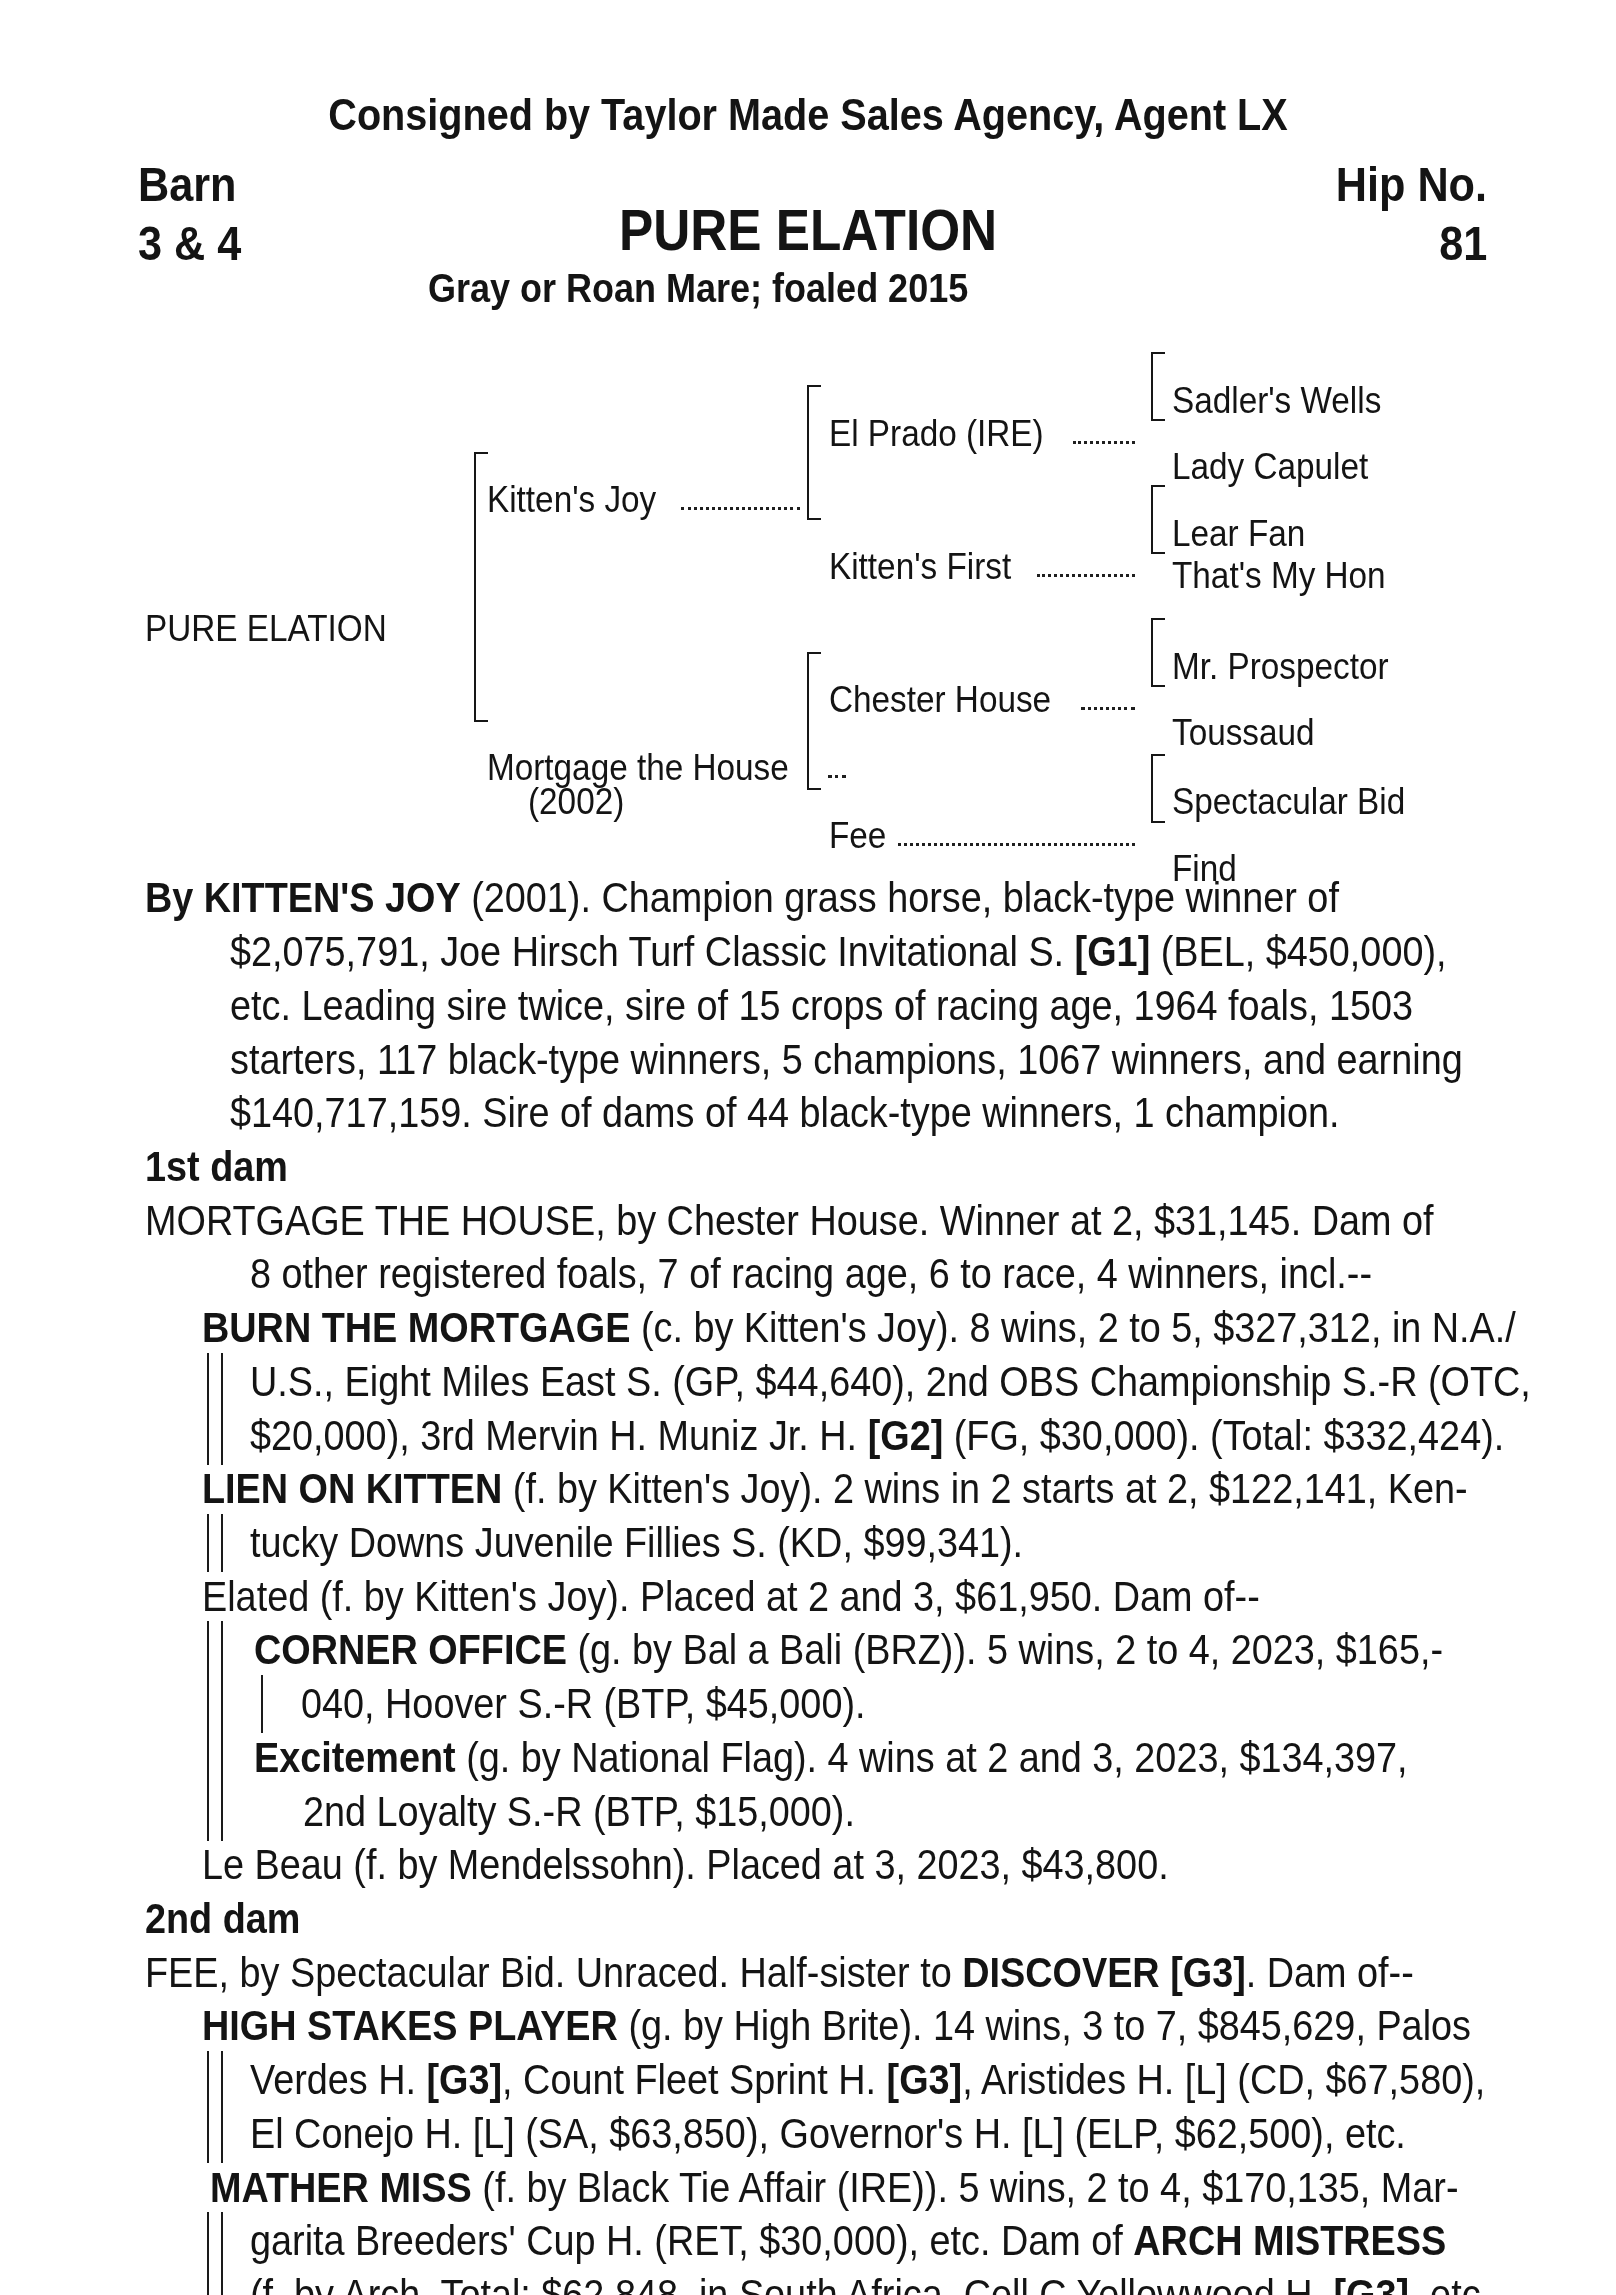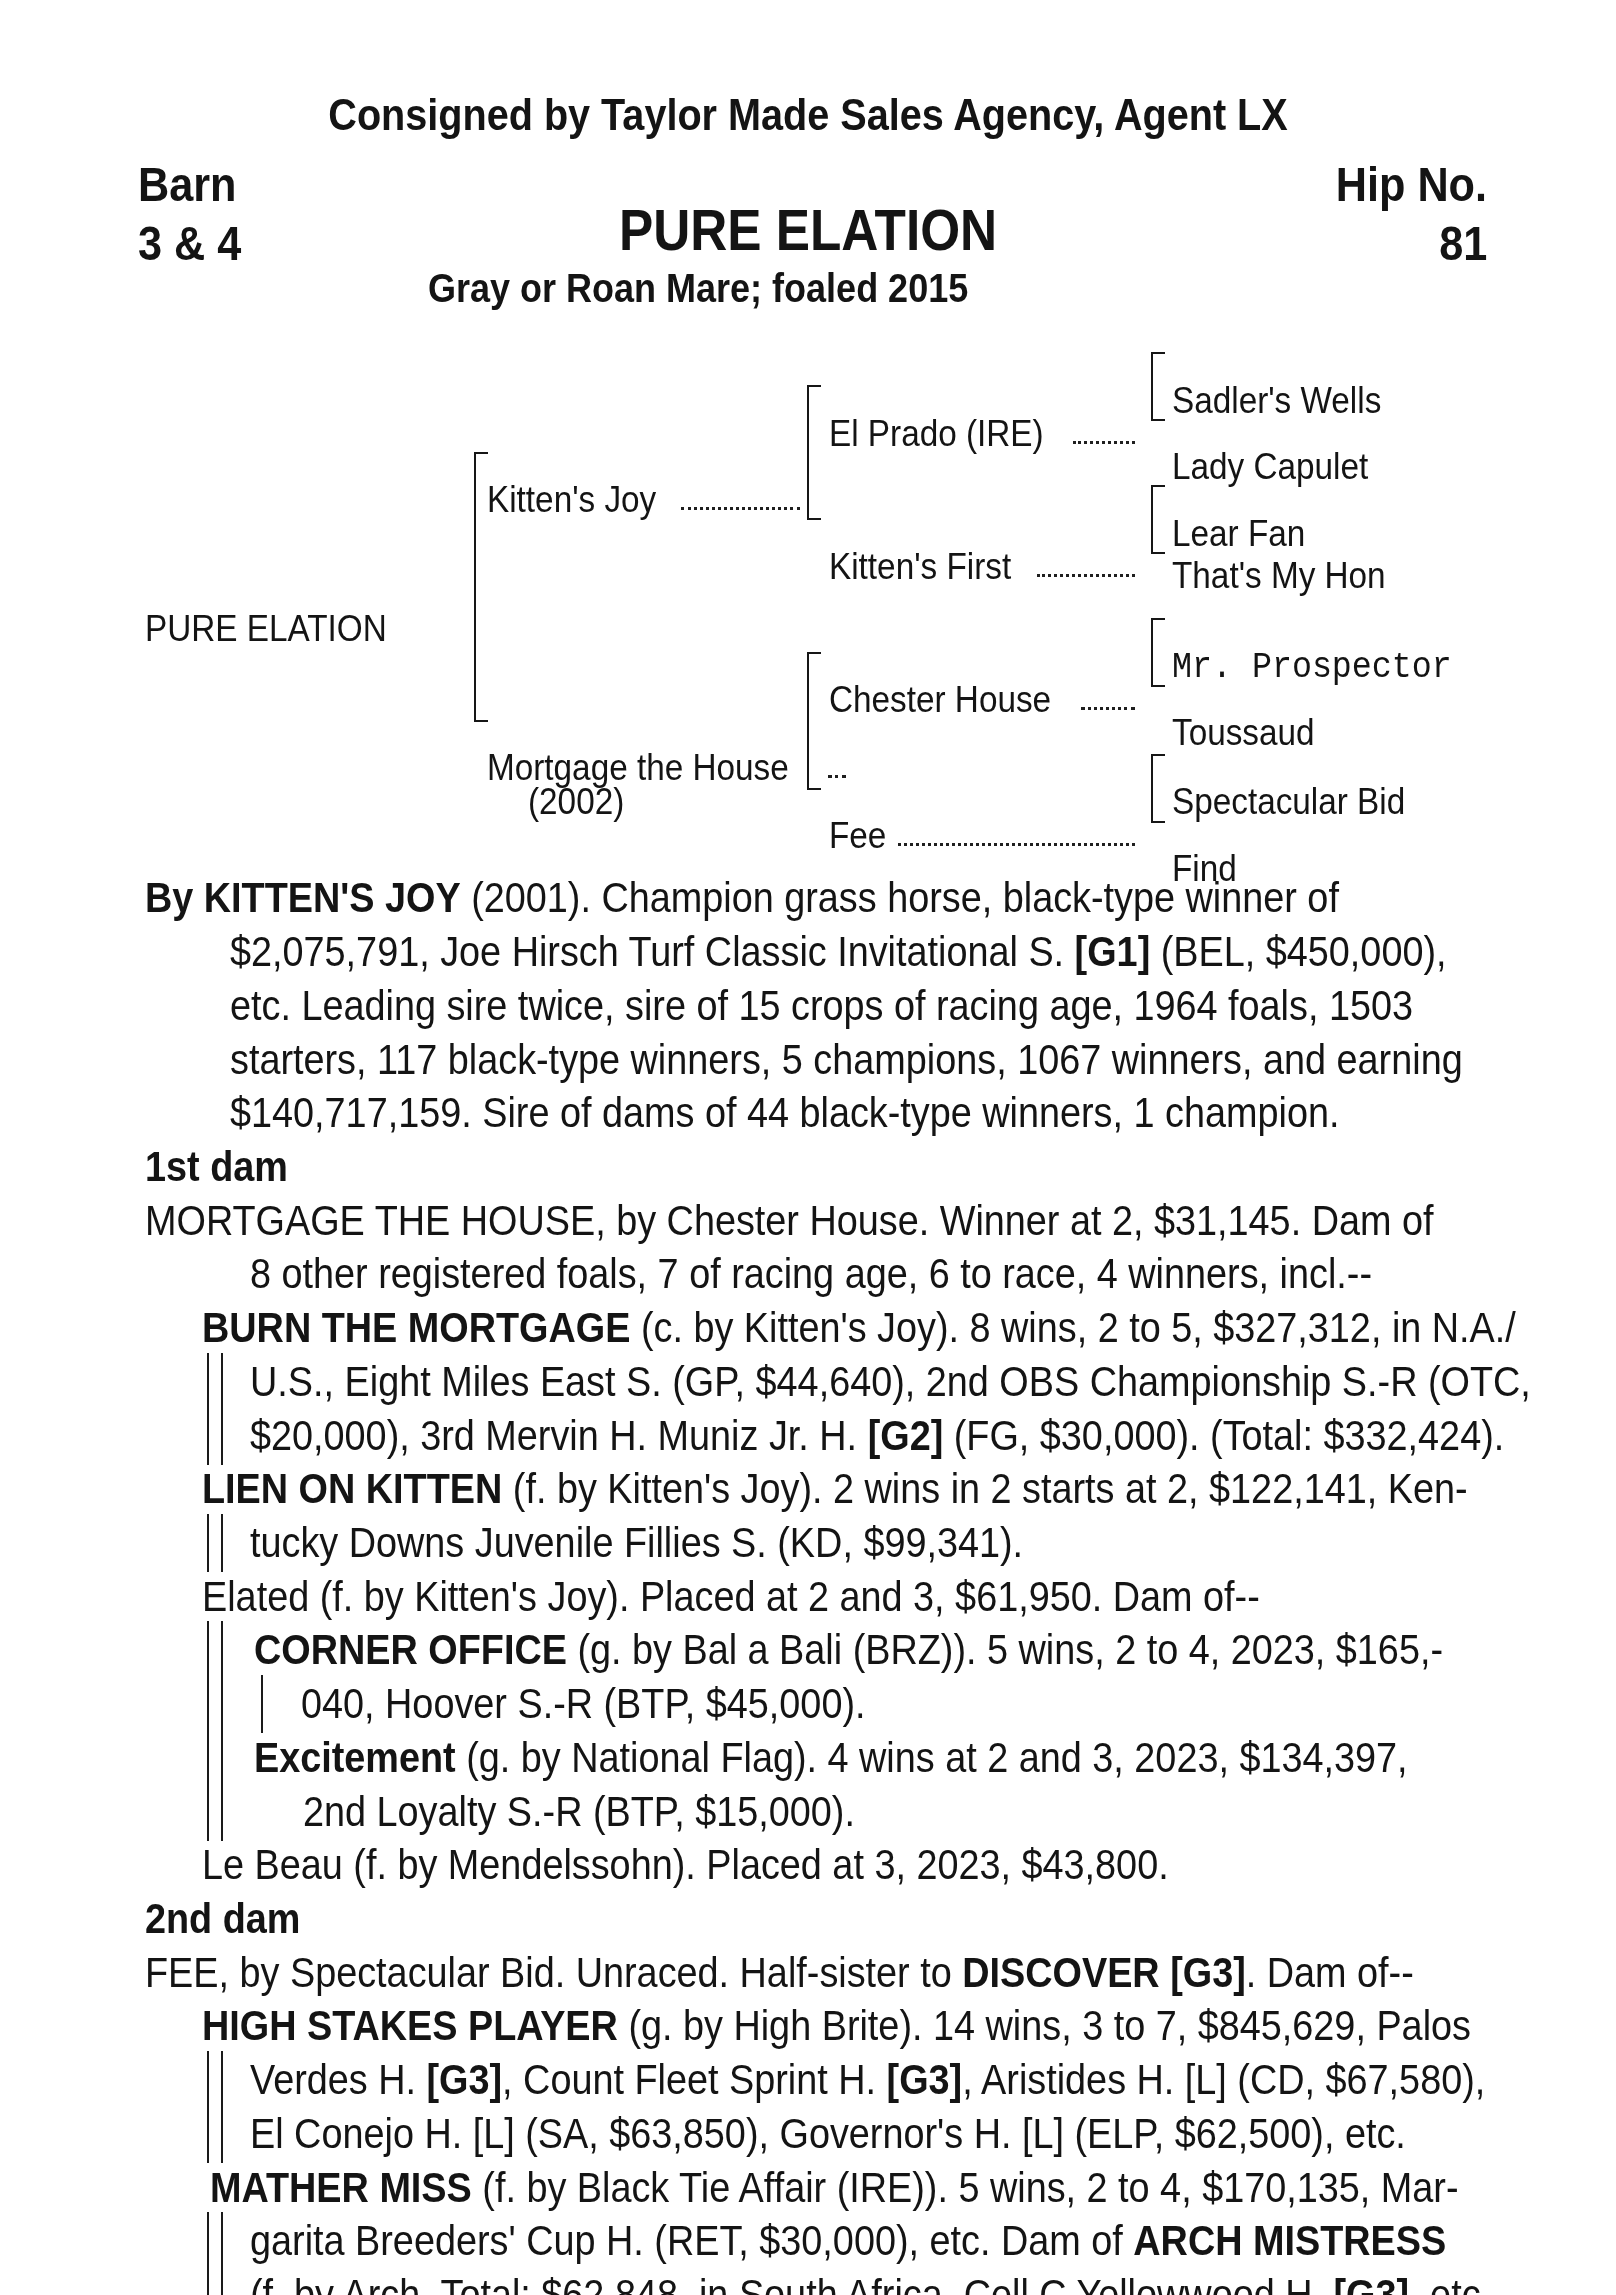--- a/index.html
+++ b/index.html
@@ -81,21 +81,21 @@
       </div>
       <div class="abs ped-name" style="left: 1172px; top: 403px;">
         <span class="tx">Lady Capulet</span>
       </div>
       <div class="abs ped-name" style="left: 1172px; top: 470px;">
         <span class="tx">Lear Fan</span>
       </div>
       <div class="abs ped-name" style="left: 1172px; top: 512px; align-items: center;">
         <span class="tx">That's My Hon</span>
       </div>
-      <div class="abs ped-name" style="left: 1172px; top: 603px; font-family: Liberation Mono, monospace;">
+      <div class="abs ped-name" style="left: 1172px; top: 603px;">
         <span class="tx">Mr. Prospector</span>
       </div>
       <div class="abs ped-name" style="left: 1172px; top: 669px;">
         <span class="tx">Toussaud</span>
       </div>
       <div class="abs ped-name" style="left: 1172px; top: 738px;">
         <span class="tx">Spectacular Bid</span>
       </div>
       <div class="abs ped-name" style="left: 1172px; top: 805px;">
         <span class="tx">Find</span>

